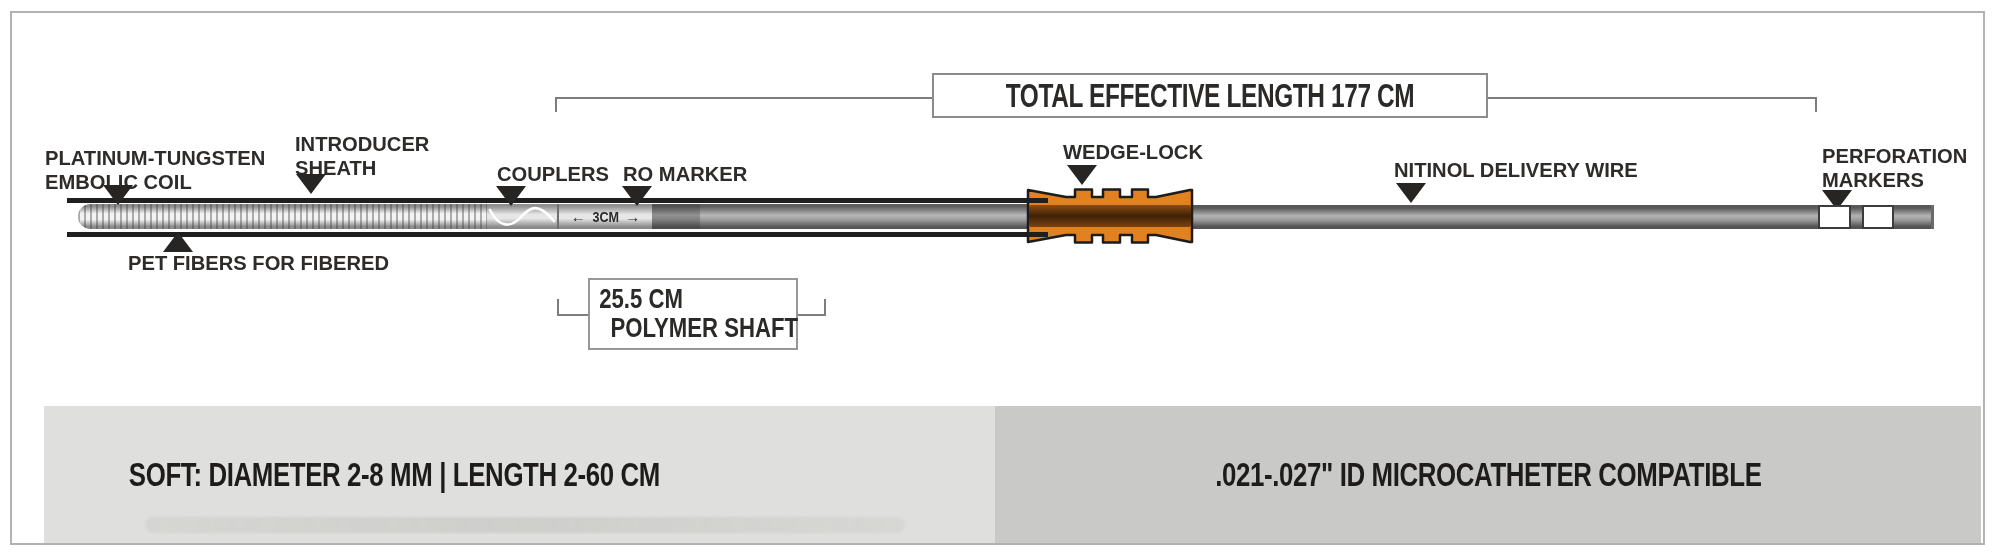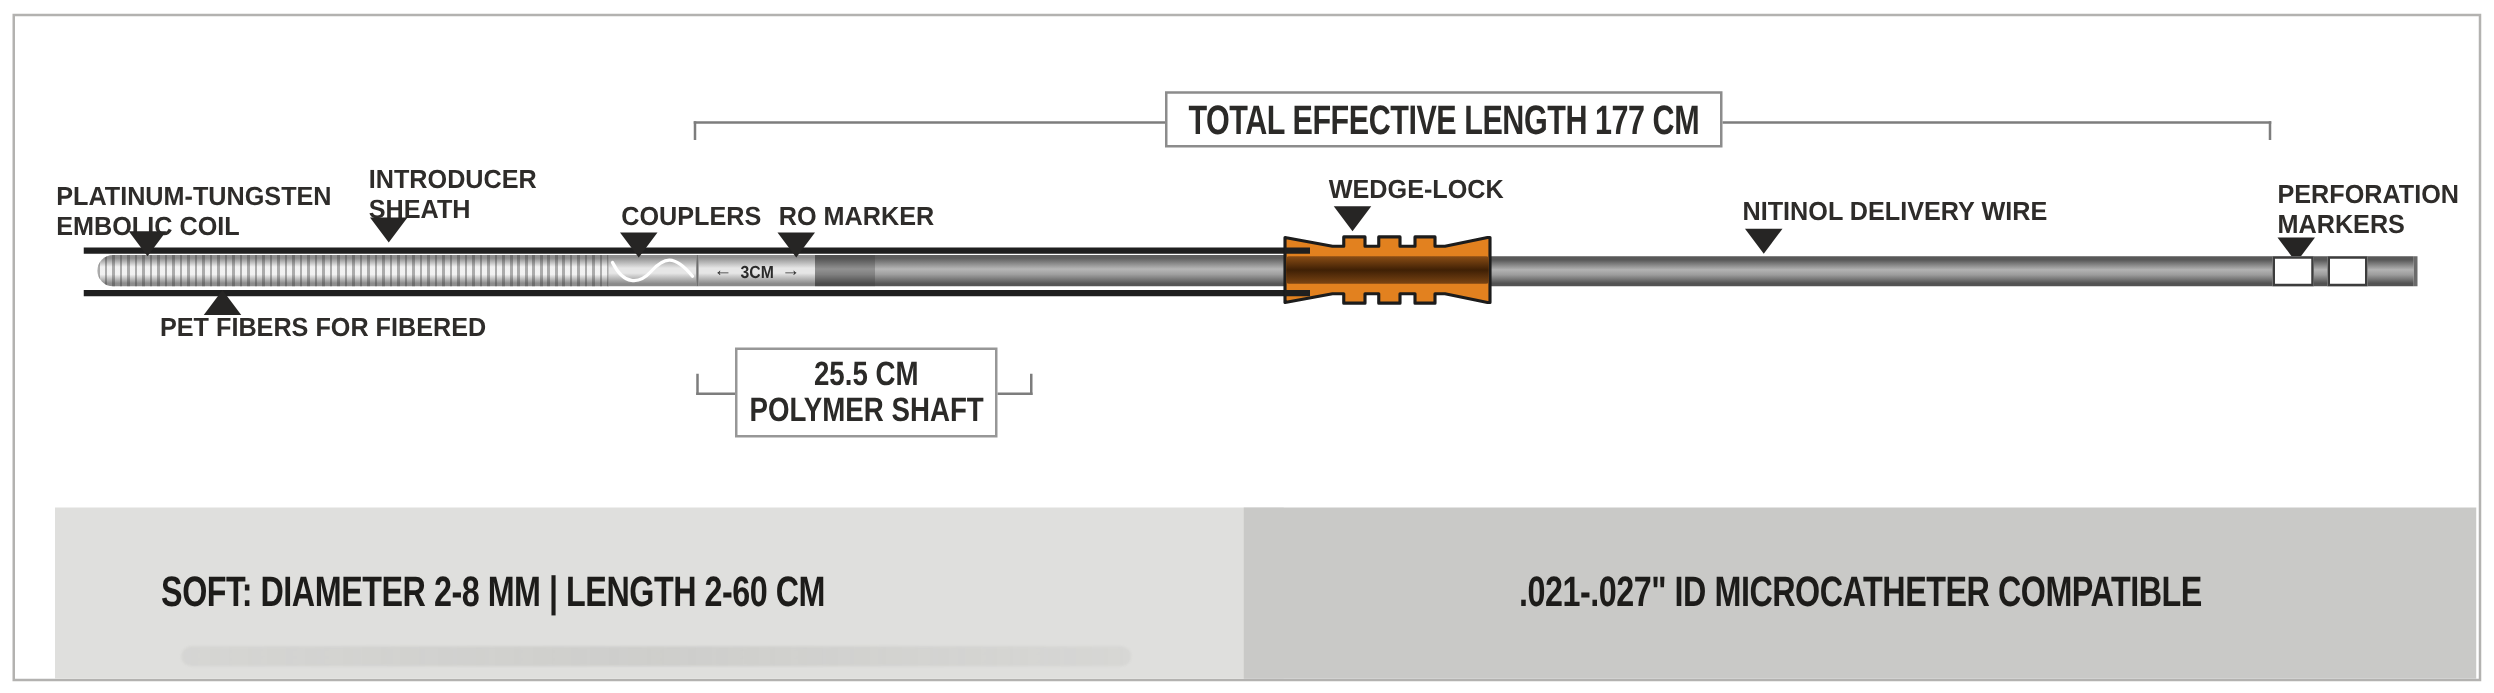--- a/index.html
+++ b/index.html
@@ -50,29 +50,29 @@
 
   
   .arr-d{width:0;height:0;border-left:15px solid transparent;border-right:15px solid transparent;border-top:20px solid #262524;z-index:4;}
   .arr-u{width:0;height:0;border-left:15px solid transparent;border-right:15px solid transparent;border-bottom:20px solid #262524;z-index:4;}
 
   
   .brk{background:var(--bracket-gray,#7d7d7d);}
   #tb-line{left:555px;top:97px;width:1262px;height:2px;}
   #tb-tick-l{left:555px;top:97px;width:2px;height:15px;}
   #tb-tick-r{left:1815px;top:97px;width:2px;height:15px;}
-  #tb-box{left:932px;top:73px;width:446px;height:45px;background:#fff;border:2px solid #8c8c8c;display:flex;align-items:center;justify-content:center;z-index:3;box-sizing:border-box;}
+  #tb-box{left:932px;top:73px;width:556px;height:45px;background:#fff;border:2px solid #8c8c8c;display:flex;align-items:center;justify-content:center;z-index:3;box-sizing:border-box;}
   #tb-box .big{font-weight:bold;font-size:33px;color:#2b2a28;letter-spacing:-0.5px;transform:scaleX(0.74);white-space:nowrap;}
 
   
   #pb-line-l{left:557px;top:314px;width:33px;height:2px;}
   #pb-line-r{left:797px;top:314px;width:29px;height:2px;}
   #pb-tick-l{left:557px;top:299px;width:2px;height:17px;}
   #pb-tick-r{left:824px;top:299px;width:2px;height:17px;}
-  #pb-box{left:588px;top:278px;width:210px;height:72px;background:#fff;border:2px solid #979797;display:flex;flex-direction:column;align-items:center;justify-content:center;z-index:3;box-sizing:border-box;}
+  #pb-box{left:588px;top:278px;width:210px;height:72px;background:#fff;border:2px solid #979797;display:flex;flex-direction:column;align-items:flex-start;justify-content:center;z-index:3;box-sizing:border-box;}
   #pb-box .med{font-weight:bold;font-size:27px;line-height:1.06;color:#2b2a28;transform:scaleX(0.82);white-space:nowrap;}
 </style>
 </head>
 <body>
 
 <div id="stage">
 
   <div class="abs" id="frame"></div>
 
   <div class="abs brk" id="tb-line"></div>

